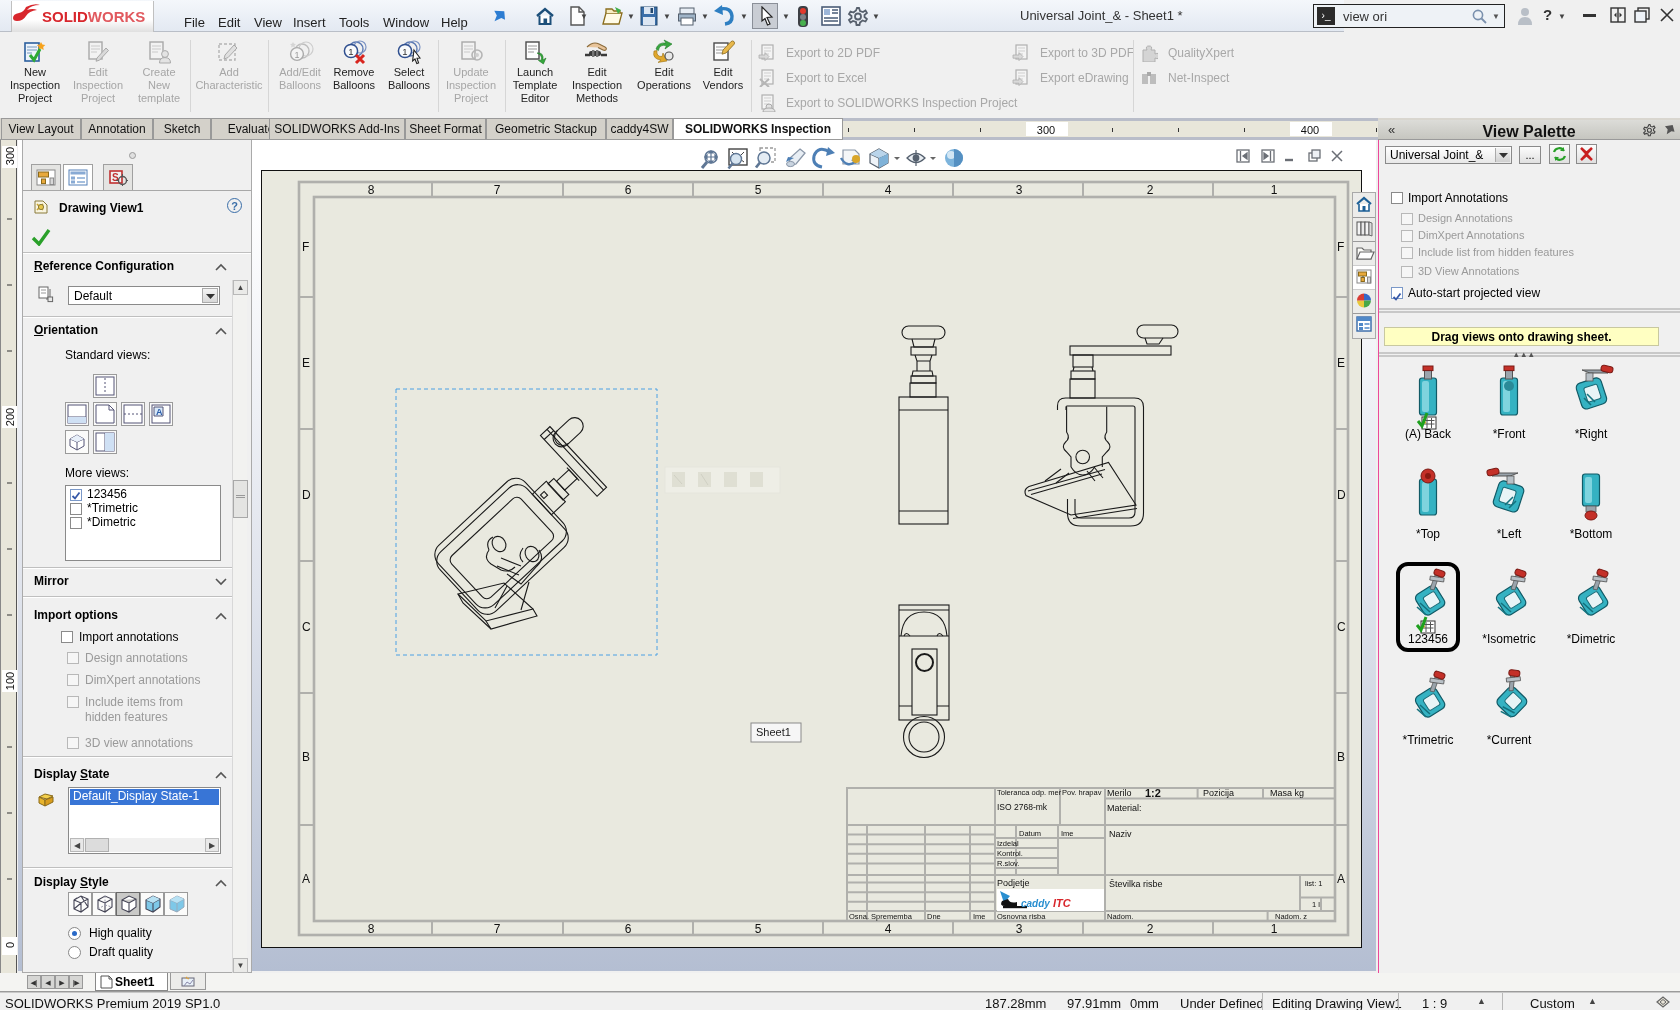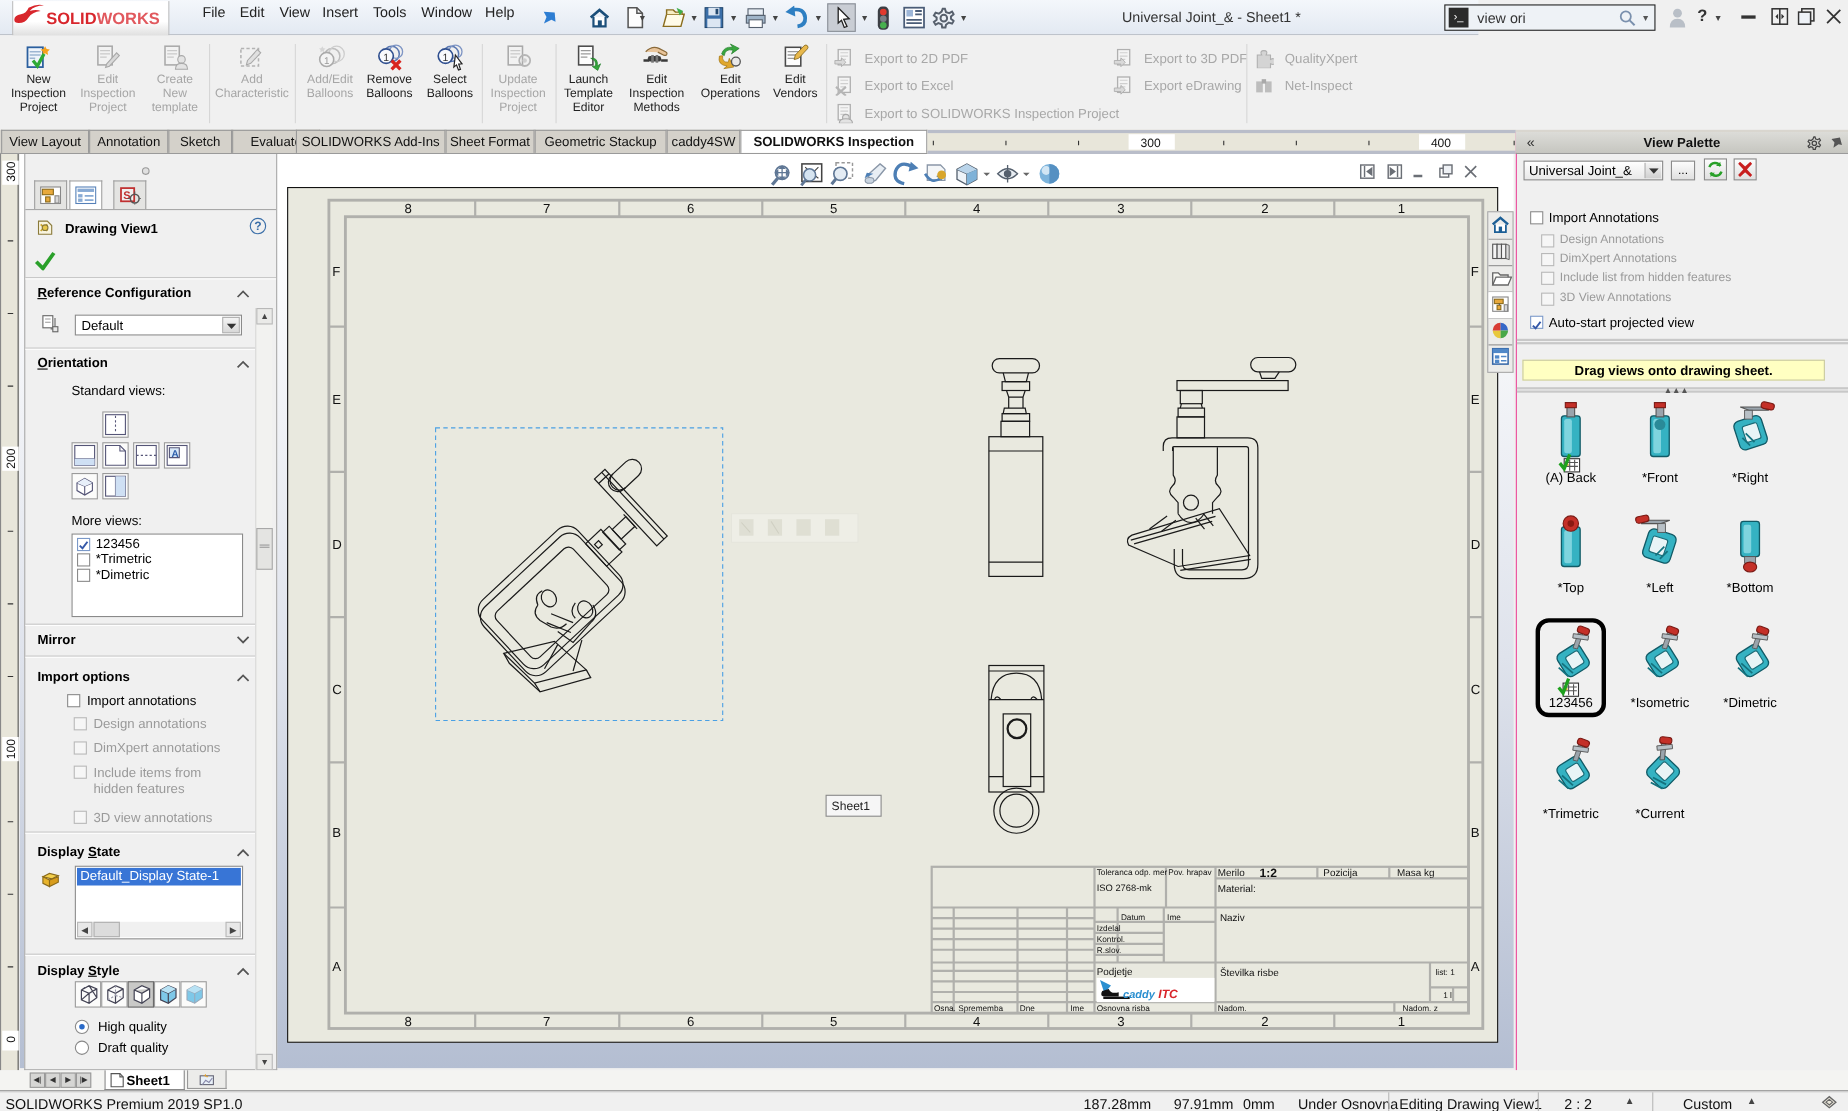--- a/index.html
+++ b/index.html
@@ -2,21 +2,21 @@
 <html><head>
 <meta charset="utf-8">
 <style>
 *{margin:0;padding:0;box-sizing:border-box;}
 html,body{width:1680px;height:1010px;overflow:hidden;font-family:"Liberation Sans",sans-serif;background:#f0f0f0;}
 .abs{position:absolute;}
 #app{position:relative;width:1680px;height:1010px;}
 
 #titlebar{position:absolute;left:0;top:0;width:1344px;height:32px;background:linear-gradient(#f4f7fb,#e3e9f2);border-bottom:1px solid #b9bec7;}
 #swlogo{position:absolute;left:11px;top:1px;width:143px;height:32px;background:linear-gradient(#ffffff 60%,#e0e0e0);border:1px solid #c0c0c0;border-top:none;}
-.menu{position:absolute;top:3px;font-size:13px;color:#222;}
+.menu{position:absolute;top:15px;font-size:13px;color:#222;}
 .tbico{position:absolute;top:5px;}
 #title-center{position:absolute;top:8px;left:1020px;font-size:13px;color:#333;}
 #searchbox{position:absolute;left:1313px;top:4px;width:192px;height:24px;background:#eef2f6;border:1px solid #222;display:flex;align-items:center;}
 
 #ribbon{position:absolute;left:0;top:32px;width:1680px;height:86px;background:#f0f0f0;}
 .rbtn{position:absolute;top:6px;height:76px;text-align:center;font-size:11px;color:#222;line-height:13px;}
 .rbtn.dis{color:#a6a6a6;}
 .rsep{position:absolute;top:8px;width:1px;height:72px;background:#d6d6d6;}
 .rexp{position:absolute;height:22px;font-size:12px;color:#a8a8a8;display:flex;align-items:center;gap:10px;}
 
@@ -871,21 +871,21 @@
 <div style="position:absolute;top:0;left:0;width:15px;height:15px;background:#eaeae8;border:1px solid #b8b8b8;text-align:center;font-size:8px;line-height:14px;color:#444;">▲</div>
 <div style="position:absolute;top:200px;left:0;width:15px;height:38px;background:#e4e4e2;border:1px solid #a8a8a8;">
             <div style="margin:14px 2px;border-top:1px solid #999;border-bottom:1px solid #999;height:3px;"></div>
           </div>
 <div style="position:absolute;bottom:0;left:0;width:15px;height:15px;background:#eaeae8;border:1px solid #b8b8b8;text-align:center;font-size:8px;line-height:14px;color:#444;">▼</div>
 </div>
 </div>
 </div>
 <div id="rpanehead">
 <span class="abs" style="left:10px;top:2px;font-size:13px;color:#333;letter-spacing:-2px;">«</span>
-<span class="abs" style="left:0;top:3px;width:100%;text-align:center;font-size:12px;font-weight:bold;color:#111;">View Palette</span>
+<span class="abs" style="left:0;top:3px;width:100%;text-align:center;font-size:16px;font-weight:bold;color:#111;">View Palette</span>
 <svg class="abs" style="left:264px;top:3px;" width="14" height="14" viewBox="0 0 14 14">
         <path d="M7 1.5 L8 1.5 L8.6 3.4 L10.5 4 L12 3 L13 4.6 L11.5 6 L11.5 7.4 L13 8.8 L12 10.4 L10.2 9.8 L8.6 11 L8.3 12.8 L6.4 12.8 L6 11 L4.2 10.4 L2.6 11.3 L1.7 9.8 L3.2 8.5 L3.2 7 L1.7 5.8 L2.6 4.2 L4.5 4.8 L6 3.6 Z" fill="none" stroke="#444" stroke-width="1.1"></path>
         <circle cx="7.4" cy="7.2" r="2" fill="none" stroke="#444" stroke-width="1.1"></circle>
       </svg>
 <svg class="abs" style="left:285px;top:3px;" width="13" height="13" viewBox="0 0 13 13">
         <path d="M7 1 L12 6 L9 7 L6.5 12 L5 7.5 L1 6z" fill="#555" transform="rotate(30 6.5 6.5)"></path>
       </svg>
 </div>
 <div id="rpane">
 <div class="abs" style="left:6px;top:26px;width:127px;height:18px;background:linear-gradient(#fff,#e8e8e8);border:1px solid #8a8a8a;font-size:12px;">
@@ -1018,25 +1018,25 @@
         <rect x="2" y="3" width="12" height="8" fill="#e8f0f8" stroke="#667"></rect>
         <path d="M4 11 l3 -4 3 2 3 -4" fill="none" stroke="#88a"></path>
         <path d="M4 2 l1.4 1.2 1.6 -2 .4 2.4 2 -.8 -1 1.8" fill="#e8a020"></path>
       </svg>
 </div>
 <div id="statusbar">
 <span class="abs" style="left:5px;top:3px;">SOLIDWORKS Premium 2019 SP1.0</span>
 <span class="abs" style="left:985px;top:3px;">187.28mm</span>
 <span class="abs" style="left:1067px;top:3px;">97.91mm</span>
 <span class="abs" style="left:1130px;top:3px;">0mm</span>
-<span class="abs" style="left:1180px;top:3px;">Under Osnovna</span>
+<span class="abs" style="left:1180px;top:3px;">Under Defined</span>
 <span class="abs" style="left:1262px;top:0px;height:18px;border-left:1px solid #b8b8b8;"></span>
 <span class="abs" style="left:1272px;top:3px;">Editing Drawing View1</span>
 <span class="abs" style="left:1398px;top:0px;height:18px;border-left:1px solid #b8b8b8;"></span>
-<span class="abs" style="left:1422px;top:3px;">2 : 2</span>
+<span class="abs" style="left:1422px;top:3px;">1 : 9</span>
 <span class="abs" style="left:1477px;top:3px;font-size:9px;color:#444;">▲</span>
 <span class="abs" style="left:1502px;top:0px;height:18px;border-left:1px solid #b8b8b8;"></span>
 <span class="abs" style="left:1530px;top:3px;">Custom</span>
 <span class="abs" style="left:1588px;top:3px;font-size:9px;color:#444;">▲</span>
 <svg class="abs" style="left:1655px;top:2px;" width="16" height="14" viewBox="0 0 16 14">
         <path d="M2 7 L8 2 L14 7 L8 12z" fill="#e8e4d8" stroke="#666" stroke-width="1.2"></path>
         <path d="M5 7 L8 4.5 L11 7 L8 9.5z" fill="none" stroke="#666"></path>
       </svg>
 </div>
 </div>

